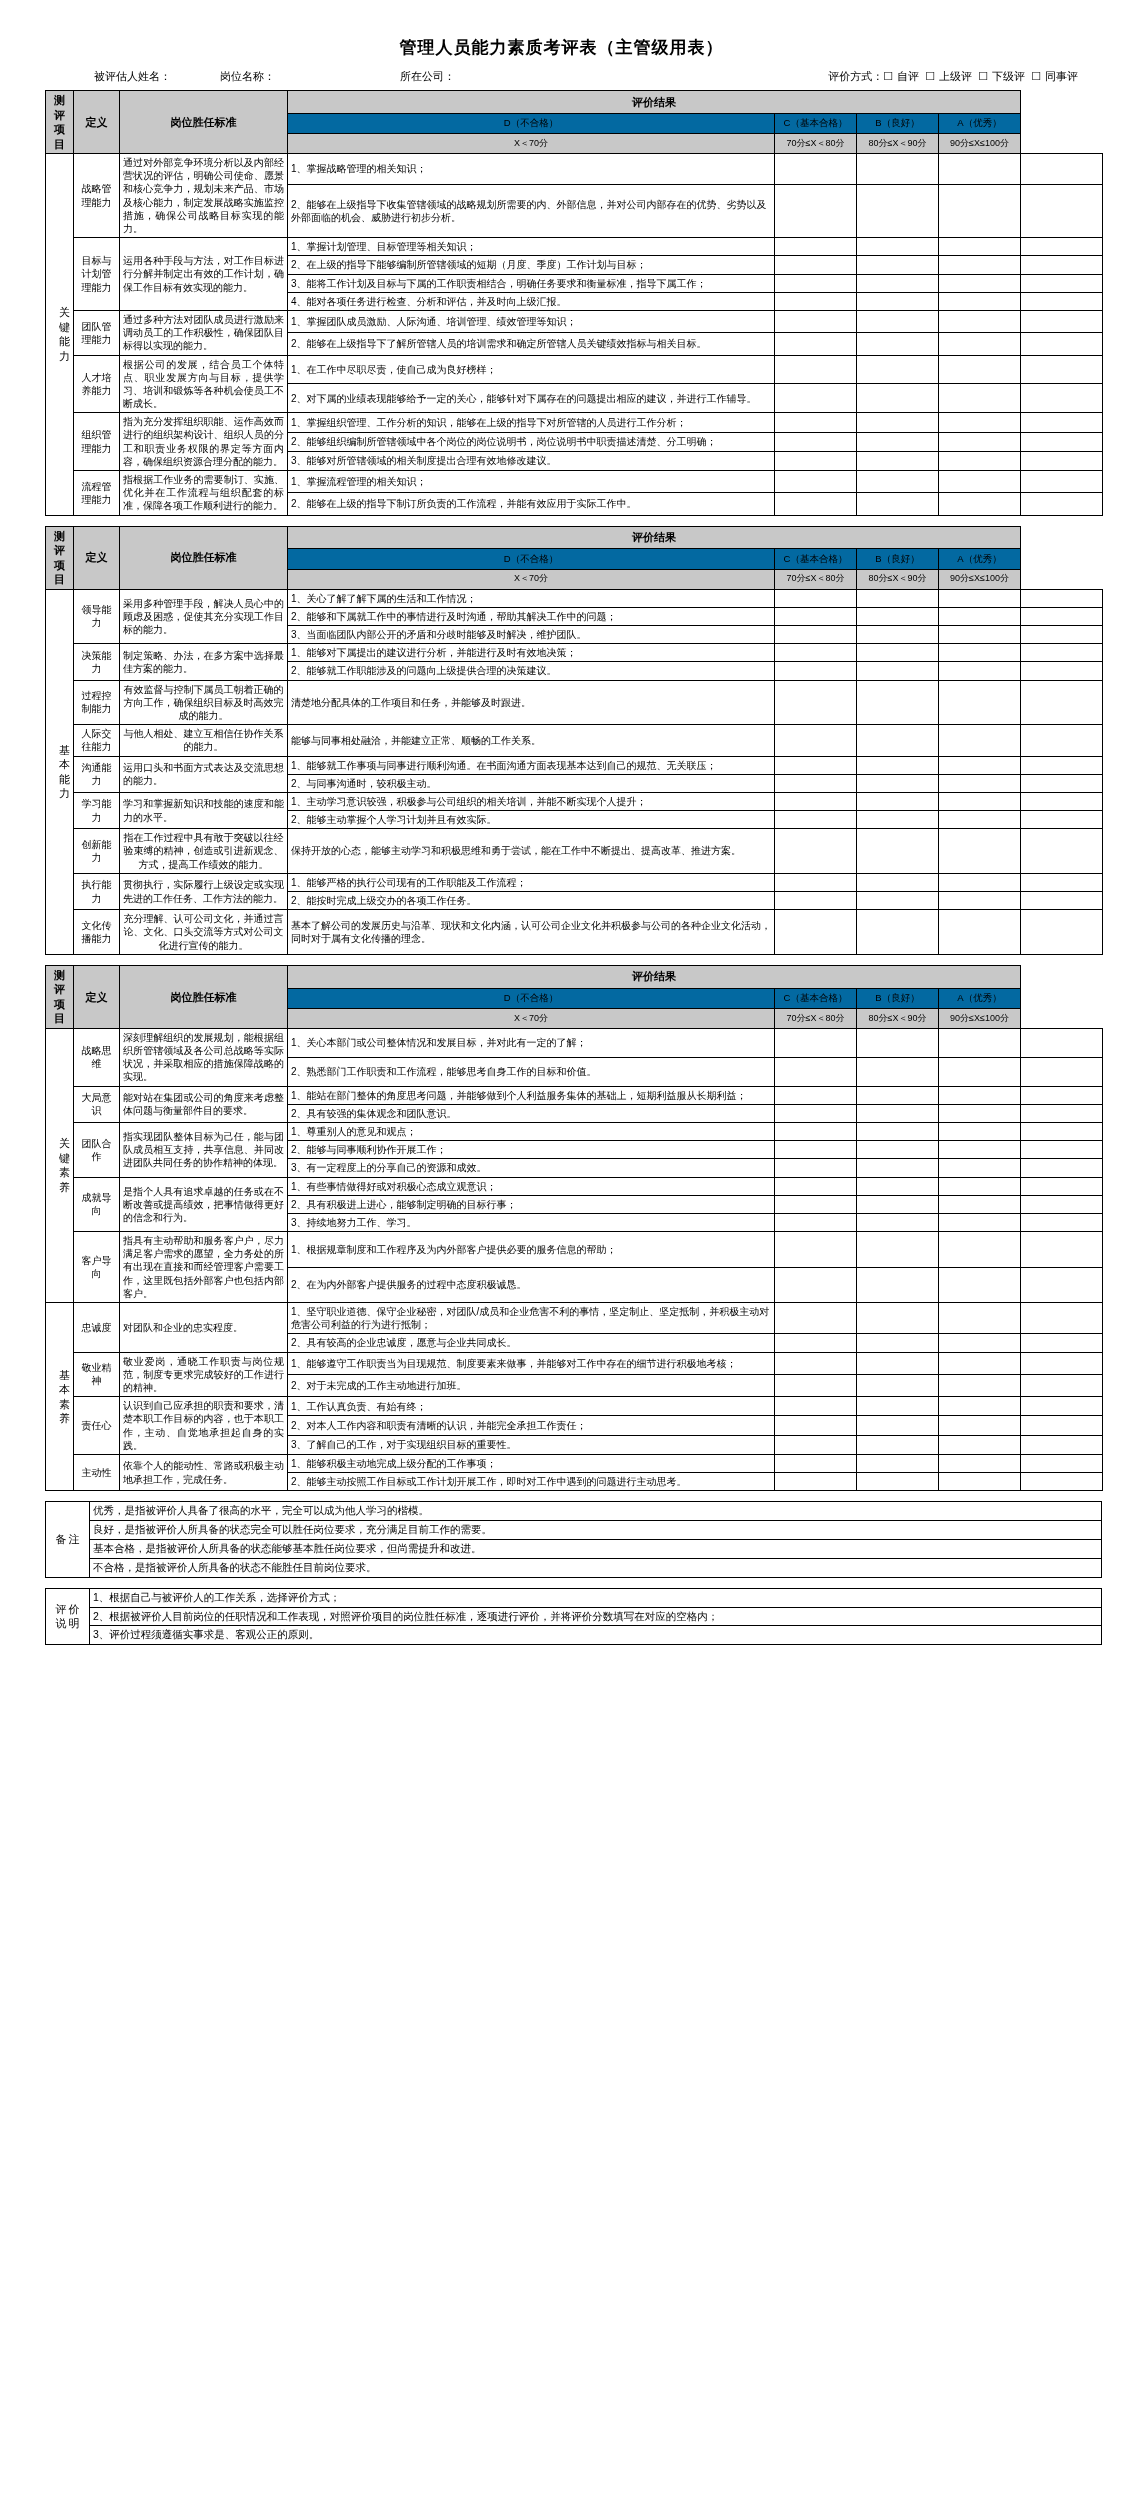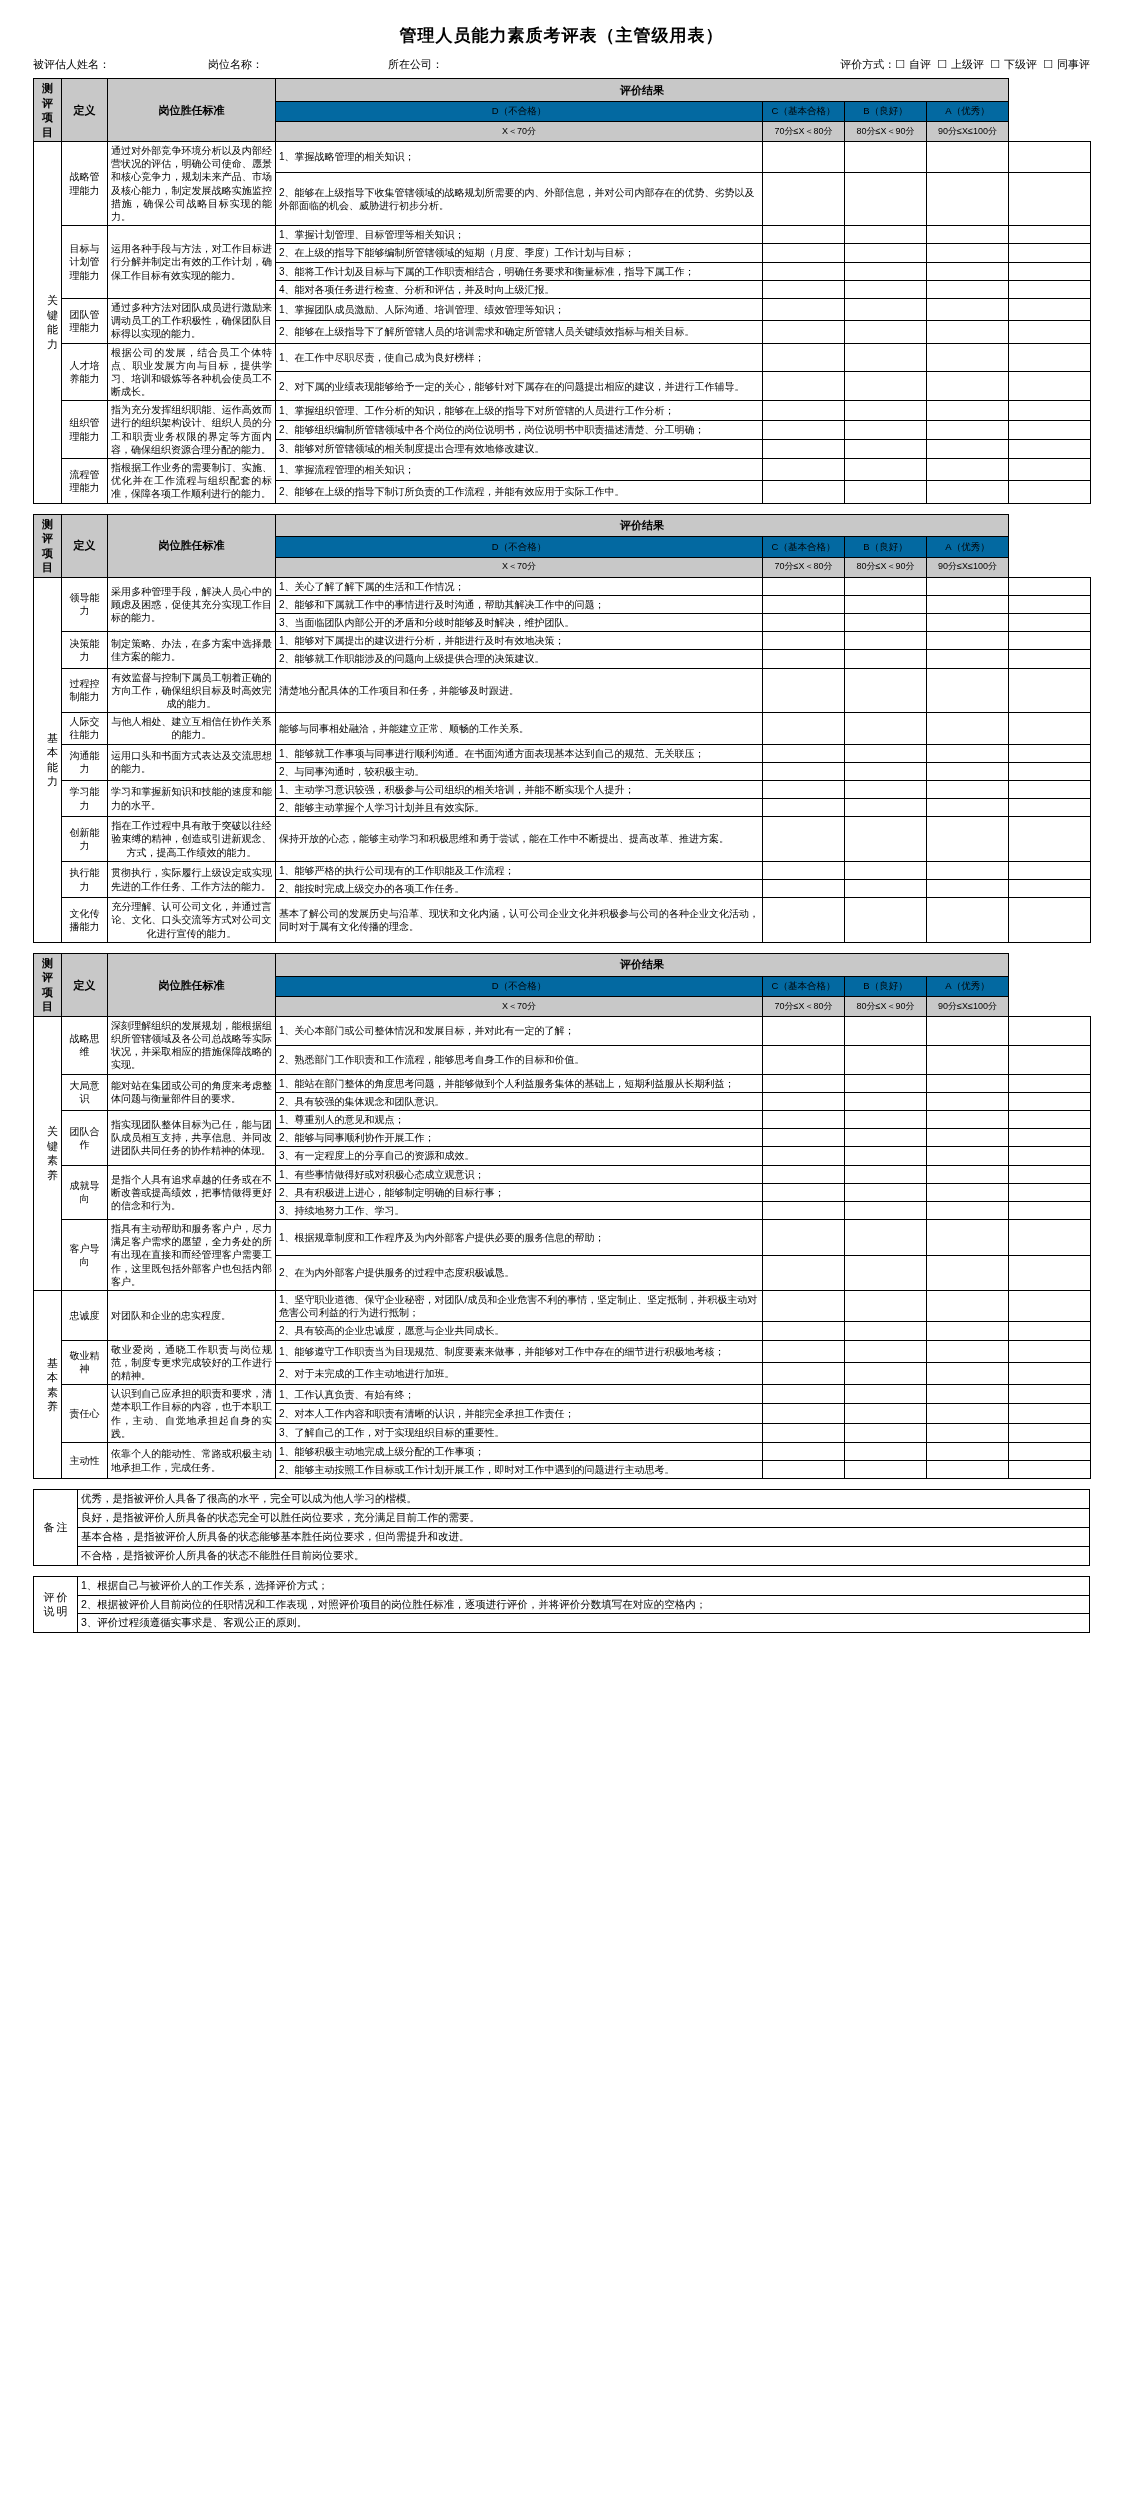--- a/index.html
+++ b/index.html
@@ -2,36 +2,36 @@
 <html><head>
 <meta charset="utf-8">
 <style>
   html,body{margin:0;padding:0;background:#ffffff;}
   body{
     font-family:"Liberation Sans","DejaVu Sans",sans-serif;
     width:1123px;
     color:#000;
     -webkit-font-smoothing:none;
   }
-  .page{width:1123px;padding:0;box-sizing:border-box;}
+  .page{width:1123px;padding:12px;box-sizing:border-box;}
   .title{
     text-align:center;
     font-size:17px;
     font-weight:bold;
     letter-spacing:1px;
     padding:24px 0 10px 0;
     font-family:"DejaVu Serif","Liberation Serif",serif;
   }
   .meta{
     display:flex;
     font-size:11px;
     padding:0 0 6px 0;
     margin:0 33px;
   }
-  .meta .m1{width:175px;}
+  .meta .m1{width:175px;text-align:center;}
   .meta .m2{width:180px;}
   .meta .m3{flex:1;}
   .meta .m4{white-space:nowrap;text-align:center;}
   .meta .cb{font-size:11px;margin-right:4px;}
   table.grid{
     border-collapse:collapse;
     table-layout:fixed;
     width:1057px;
     margin:0 33px;
     font-size:10px;

